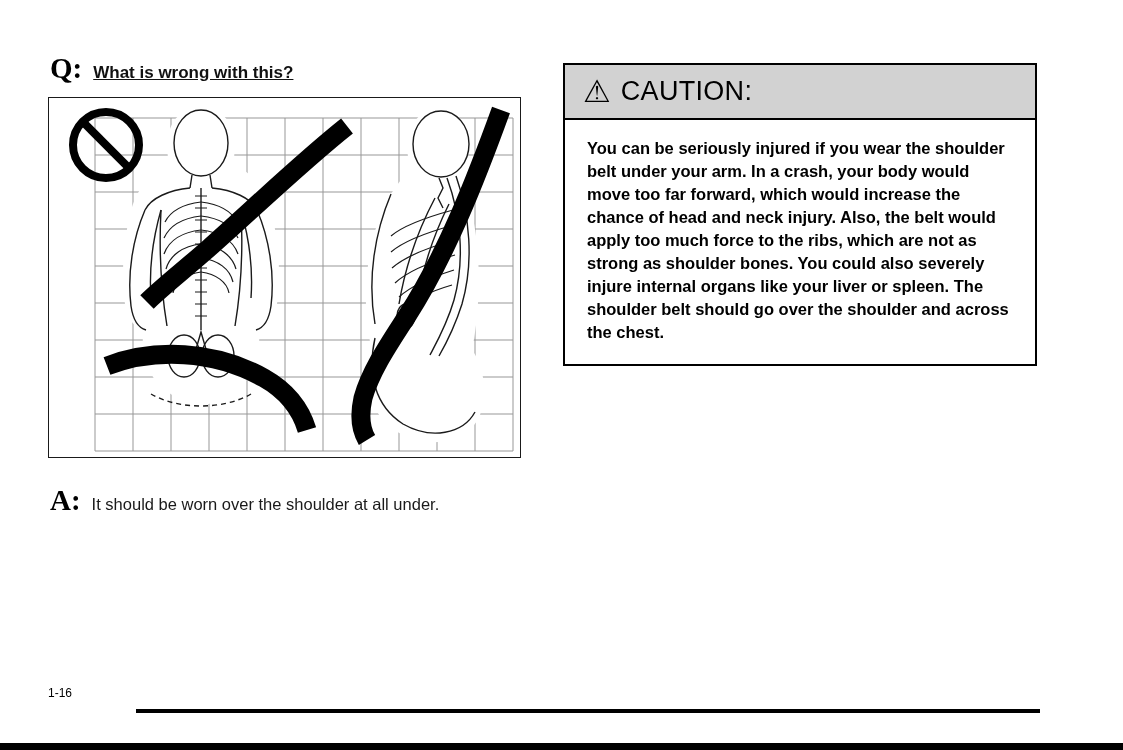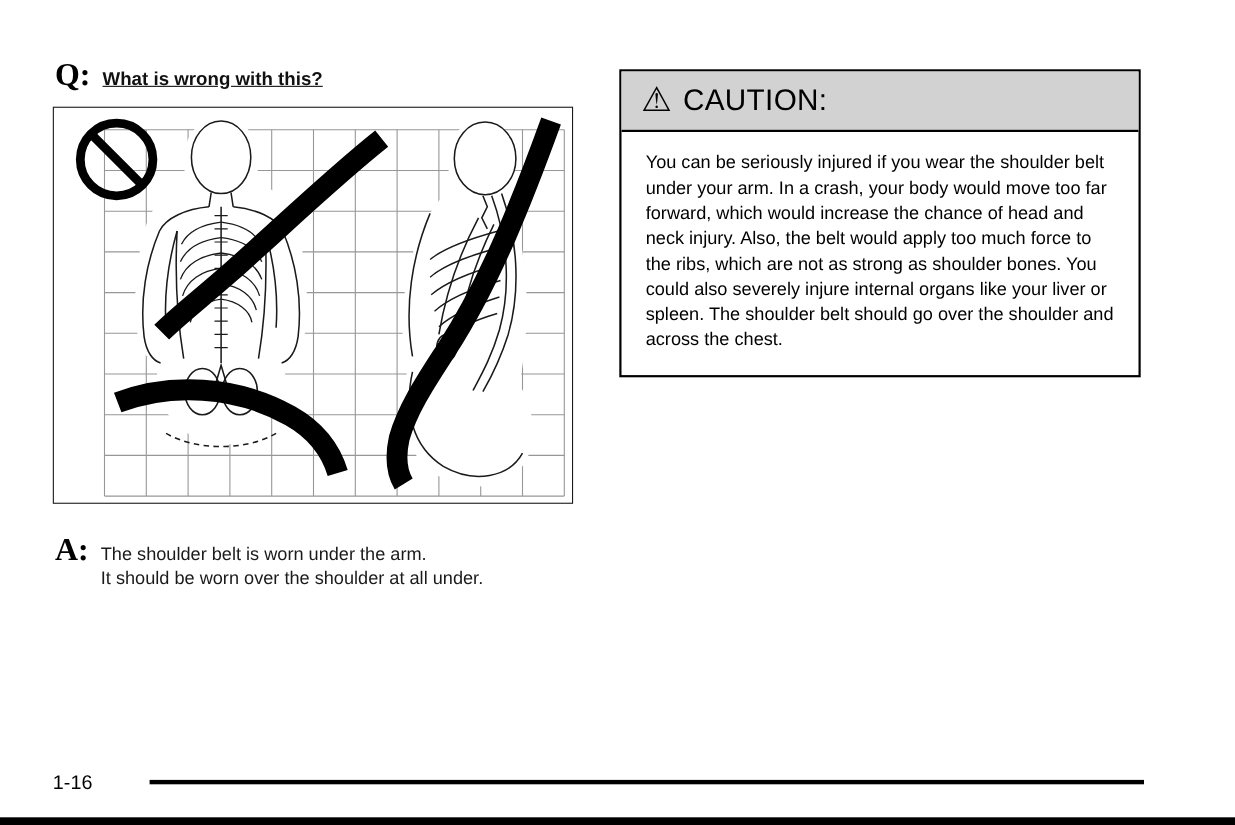--- a/index.html
+++ b/index.html
@@ -45,25 +45,25 @@
     padding:11px 16px 11px 18px;
     display:flex; align-items:center; gap:10px;
   }
   .warning-icon {
     font-family:"DejaVu Sans", sans-serif;
     font-size:31px; line-height:1; font-weight:700;
   }
   .caution-title { font-weight:400; font-size:27px; letter-spacing:0.3px; }
   .caution-body {
     padding:17px 20px 20px 22px;
-    font-weight:400; font-size:16.5px; line-height:23px;
+    font-weight:700; font-size:16.5px; line-height:23px;
   }
 
   
-  .page-number { position:absolute; left:48px; top:701px; font-size:18px; }
+  .page-number { position:absolute; left:48px; top:686px; font-size:12px; }
   .footer-rule { position:absolute; left:136px; top:709px; width:904px; height:4px; background:#000; }
   .bottom-bar  { position:absolute; left:0; top:743px; width:1123px; height:7px; background:#000; }
 </style>
 </head>
 <body>
 
 <div class="page">
 
   <div class="qa-row question">
     <span class="qa-label">Q:</span>
@@ -121,21 +121,20 @@
       <g stroke="#000" stroke-width="8" fill="none">
         <circle cx="57" cy="47" r="33"></circle>
         <path d="M33.7 23.7 L80.3 70.3"></path>
       </g>
     </svg>
   </div>
 
   <div class="qa-row answer">
     <span class="qa-label">A:</span>
     <div class="answer-lines">
-      <div>The shoulder belt is worn under the arm.</div>
       <div>It should be worn over the shoulder at all under.</div>
     </div>
   </div>
 
   <div class="caution-box">
     <div class="caution-header">
       <span class="warning-icon">⚠</span>
       <span class="caution-title">CAUTION:</span>
     </div>
     <div class="caution-body">You can be seriously injured if you wear the shoulder belt under your arm. In a crash, your body would move too far forward, which would increase the chance of head and neck injury. Also, the belt would apply too much force to the ribs, which are not as strong as shoulder bones. You could also severely injure internal organs like your liver or spleen. The shoulder belt should go over the shoulder and across the chest.</div>

